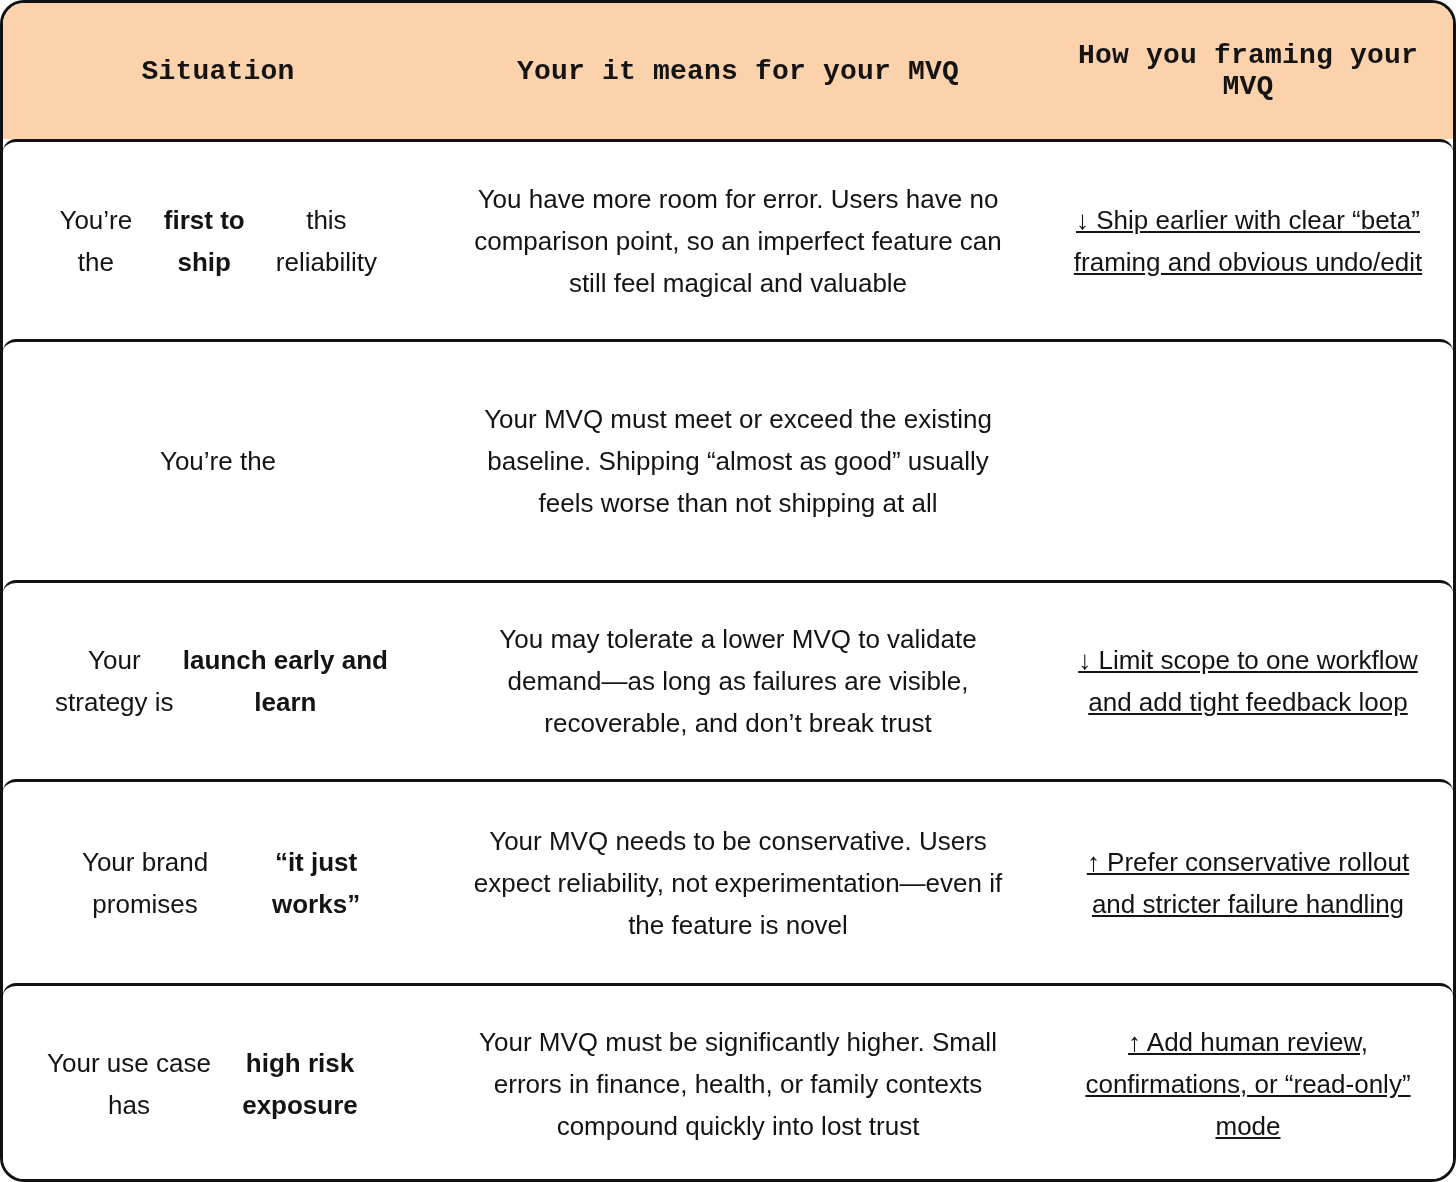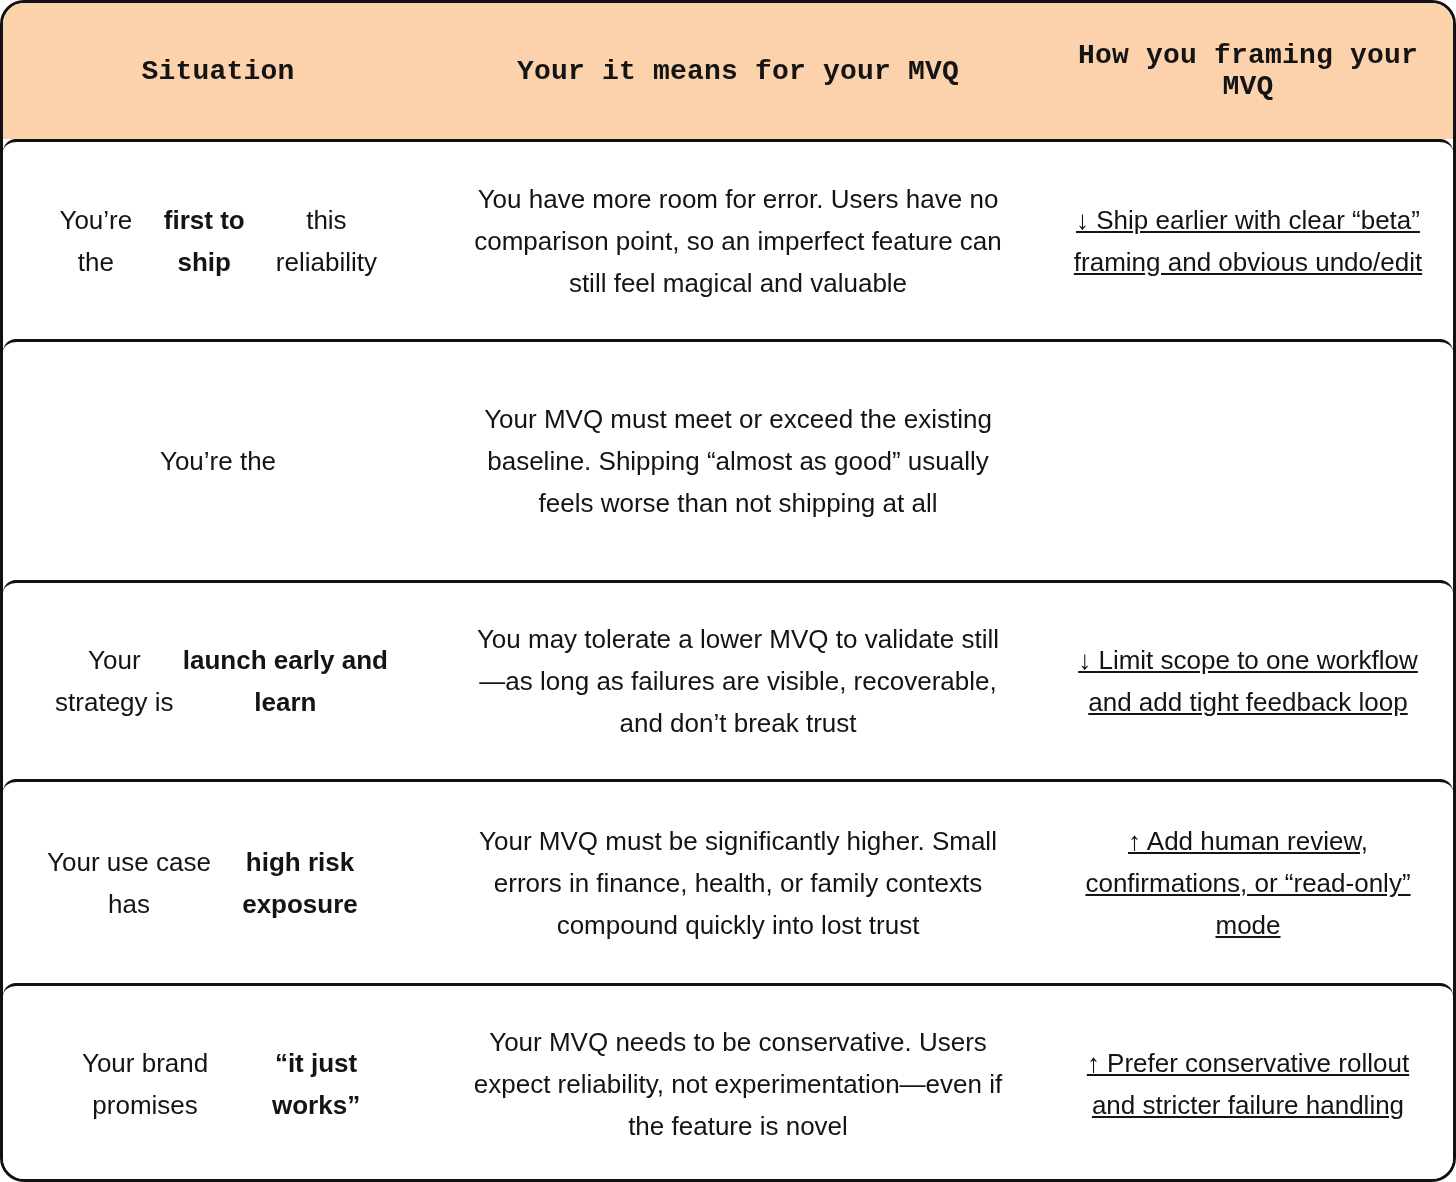--- a/index.html
+++ b/index.html
@@ -88,33 +88,33 @@
     <div class="cell situation-cell">
           <span>You’re the </span>
         </div>
     <div class="cell meaning-cell">Your MVQ must meet or exceed the existing baseline. Shipping “almost as good” usually feels worse than not shipping at all</div>
   </div>
       <div class="grid-row body-row">
     <div class="cell situation-cell">
           <span>Your strategy is </span>
           <strong>launch early and learn</strong>
         </div>
-    <div class="cell meaning-cell">You may tolerate a lower MVQ to validate still—as long as failures are visible, recoverable, and don’t break trust</div>
+    <div class="cell meaning-cell">You may tolerate a lower MVQ to validate demand—as long as failures are visible, recoverable, and don’t break trust</div>
     <div class="cell adjust-cell">↓ Limit scope to one workflow and add tight feedback loop</div>
+  </div>
+      <div class="grid-row body-row">
+    <div class="cell situation-cell">
+          <span>Your brand promises </span>
+          <strong>“it just works”</strong>
+        </div>
+    <div class="cell meaning-cell">Your MVQ needs to be conservative. Users expect reliability, not experimentation—even if the feature is novel</div>
+    <div class="cell adjust-cell">↑ Prefer conservative rollout and stricter failure handling</div>
   </div>
       <div class="grid-row body-row">
     <div class="cell situation-cell">
           <span>Your use case has </span>
           <strong>high risk exposure</strong>
         </div>
     <div class="cell meaning-cell">Your MVQ must be significantly higher. Small errors in finance, health, or family contexts compound quickly into lost trust</div>
     <div class="cell adjust-cell">↑ Add human review, confirmations, or “read-only” mode</div>
   </div>
-      <div class="grid-row body-row">
-    <div class="cell situation-cell">
-          <span>Your brand promises </span>
-          <strong>“it just works”</strong>
-        </div>
-    <div class="cell meaning-cell">Your MVQ needs to be conservative. Users expect reliability, not experimentation—even if the feature is novel</div>
-    <div class="cell adjust-cell">↑ Prefer conservative rollout and stricter failure handling</div>
-  </div>
     </div>
 </div>
 
 </body></html>

